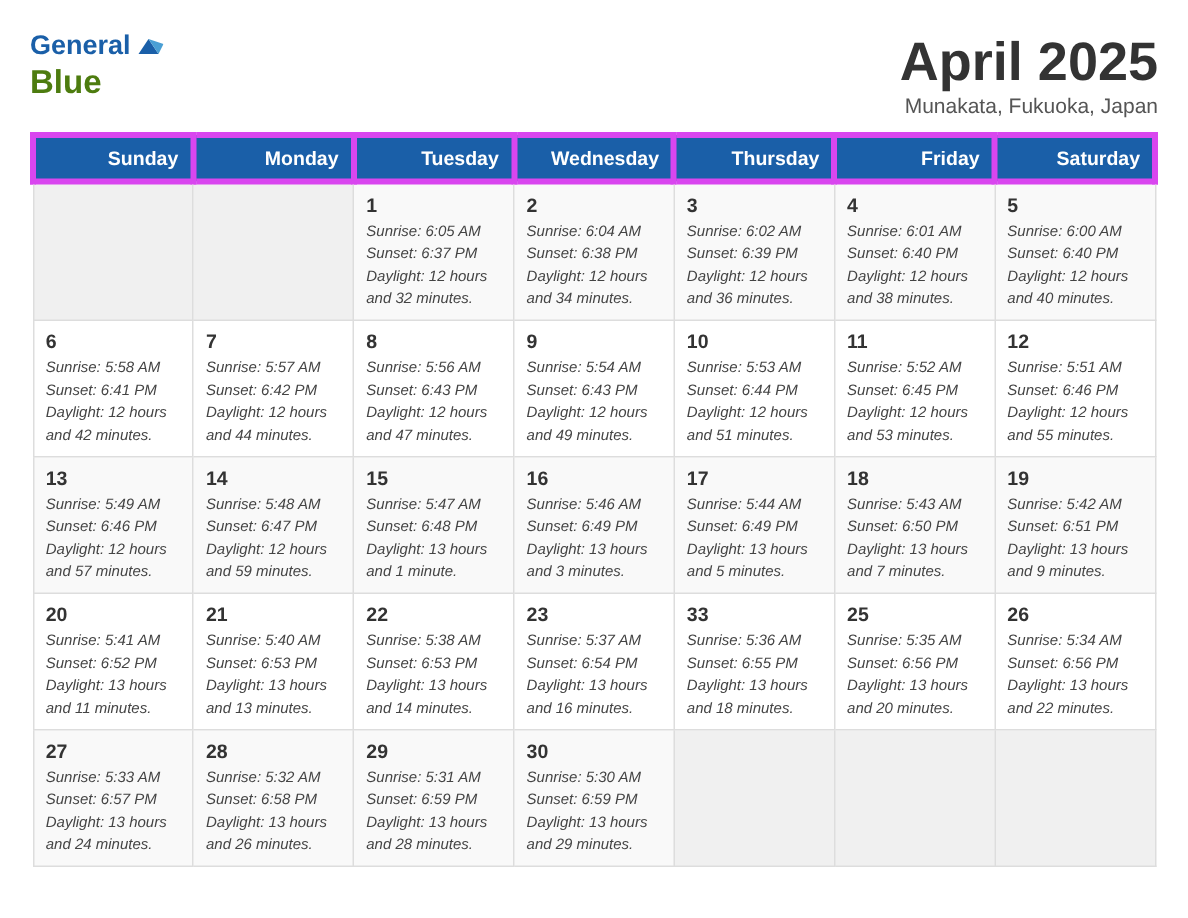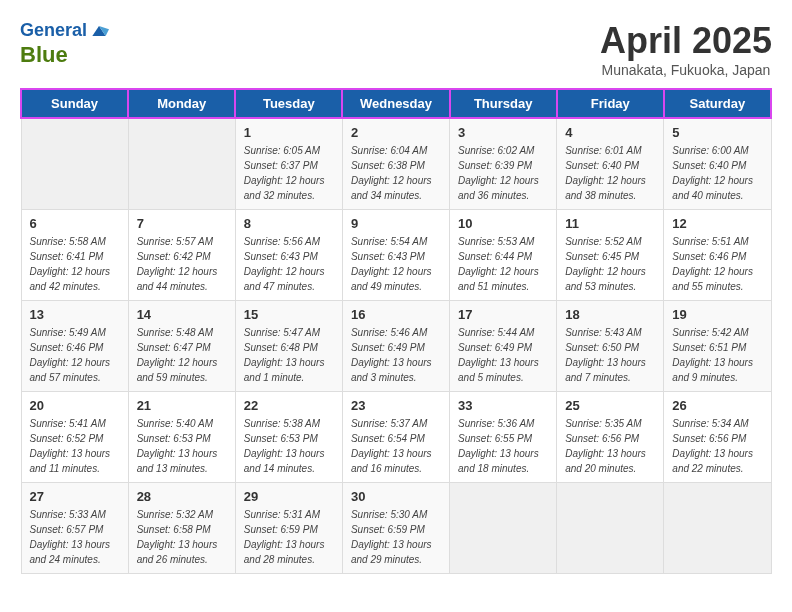--- a/index.html
+++ b/index.html
@@ -28,21 +28,21 @@
     }
     .logo-text span {
       color: #1a5fa8;
     }
     .logo-icon {
       width: 20px;
       height: 20px;
       margin-left: 2px;
     }
     .title-block {
-      text-align: center;
+      text-align: right;
     }
     .month-title {
       font-size: 36px;
       font-weight: bold;
       color: #333;
     }
     .subtitle {
       font-size: 14px;
       color: #555;
     }
@@ -50,22 +50,22 @@
       width: 100%;
       border-collapse: collapse;
       border: 1px solid #ccc;
     }
     .calendar th {
       background-color: #1a5fa8;
       color: white;
       font-size: 13px;
       font-weight: bold;
       padding: 6px 8px;
-      text-align: center;
-      border: 2px solid #d946ef;
+      text-align: right;
+      border: 4px solid #d946ef;
     }
     .calendar td {
       vertical-align: top;
       padding: 6px 8px;
       border: 1px solid #ddd;
       width: calc(100% / 7);
       min-height: 80px;
       background: #fff;
     }
     .calendar tr:nth-child(odd) td {

